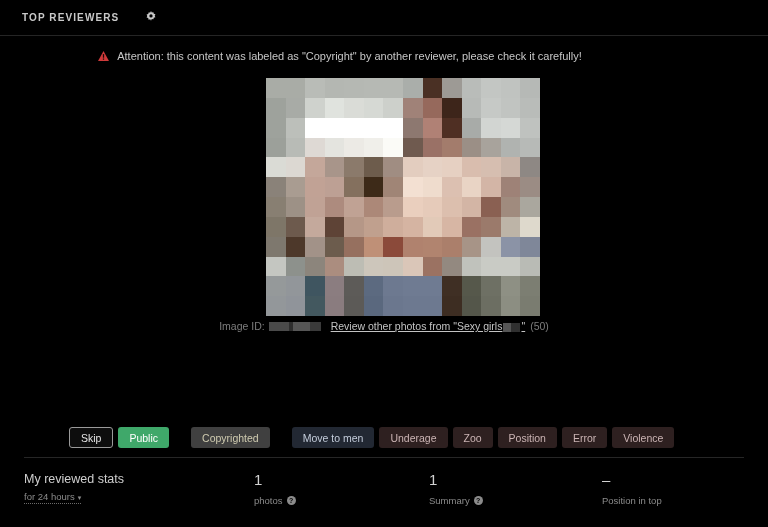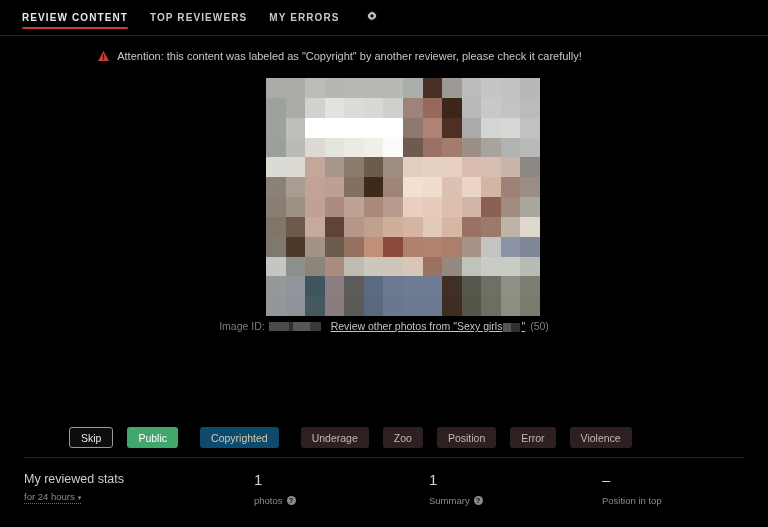--- a/index.html
+++ b/index.html
@@ -79,25 +79,25 @@
   .actions {
     position:absolute; left:69px; top:427px;
     display:flex; align-items:center;
   }
   .btn {
     height:21px; padding:0 11px;
     display:inline-flex; align-items:center; justify-content:center;
     font-size:10.5px; border-radius:3px;
     color:#ddd; border:0; cursor:pointer; white-space:nowrap;
   }
-  .gap-s { margin-right:14px; }
+  .gap-s { margin-right:5px; }
   .gap-l { margin-right:22px; }
   .b-skip { background:#0d0d0d; border:1px solid #9a9a9a; color:#e6e6e6; }
   .b-public { background:#3fa86a; color:#ffffff; }
-  .b-copyrighted { background:#0c4a6e; color:#cfcbb0; }
+  .b-copyrighted { background:#404040; color:#cfcbb0; }
   .b-move { background:#222833; color:#c3ccda; }
   .b-flag { background:#2e2020; color:#cbb4b4; }
 
   
   .divider {
     position:absolute; left:24px; top:457px; width:720px; height:1px;
     background:#262626;
   }
   .stats { position:absolute; left:24px; top:472px; width:744px; height:45px; }
   .stat-title { font-size:12.5px; color:#cfcfcf; }
@@ -119,28 +119,22 @@
     background:#8b8b8b; color:#000; font-size:7px; font-weight:bold;
     margin-left:4px; line-height:1;
   }
 </style>
 </head>
 <body>
 
 <div id="app">
 
   <div class="navbar">
-    <div class="nav-item active">
-      <span>Review content</span>
-    </div>
     <div class="nav-item">
       <span>Top reviewers</span>
-    </div>
-    <div class="nav-item">
-      <span>My errors</span>
     </div>
     <div class="gear-btn">
       <span>
         <svg width="12" height="12" viewBox="0 0 16 16" fill="#c9c9c9">
           <path d="M8 0l1 2.1 2.2-.6.5 2.2 2.2.6-1 2 1 2-2.2.6-.5 2.2-2.2-.6L8 13l-1-2.1-2.2.6-.5-2.2-2.2-.6 1-2-1-2 2.2-.6.5-2.2L7 2.1z"></path>
           <circle cx="8" cy="6.5" r="2.2" fill="#000"></circle>
         </svg>
       </span>
     </div>
   </div>
@@ -333,20 +327,21 @@
     <span class="lbl">Image ID:</span>
     <span class="redact"></span>
     <a><span>Review other photos from "Sexy girls</span><span class="redact-sm"></span><span>"</span></a>
     <span class="count">(50)</span>
   </div>
 
   <div class="actions">
     <button class="btn b-skip gap-s">Skip</button>
     <button class="btn b-public gap-l">Public</button>
     <button class="btn b-copyrighted gap-l">Copyrighted</button>
+    <button class="btn b-move gap-s">Move to men</button>
     <button class="btn b-flag gap-s">Underage</button>
     <button class="btn b-flag gap-s">Zoo</button>
     <button class="btn b-flag gap-s">Position</button>
     <button class="btn b-flag gap-s">Error</button>
     <button class="btn b-flag gap-s">Violence</button>
 
   </div>
 
   <div class="divider"></div>
 

